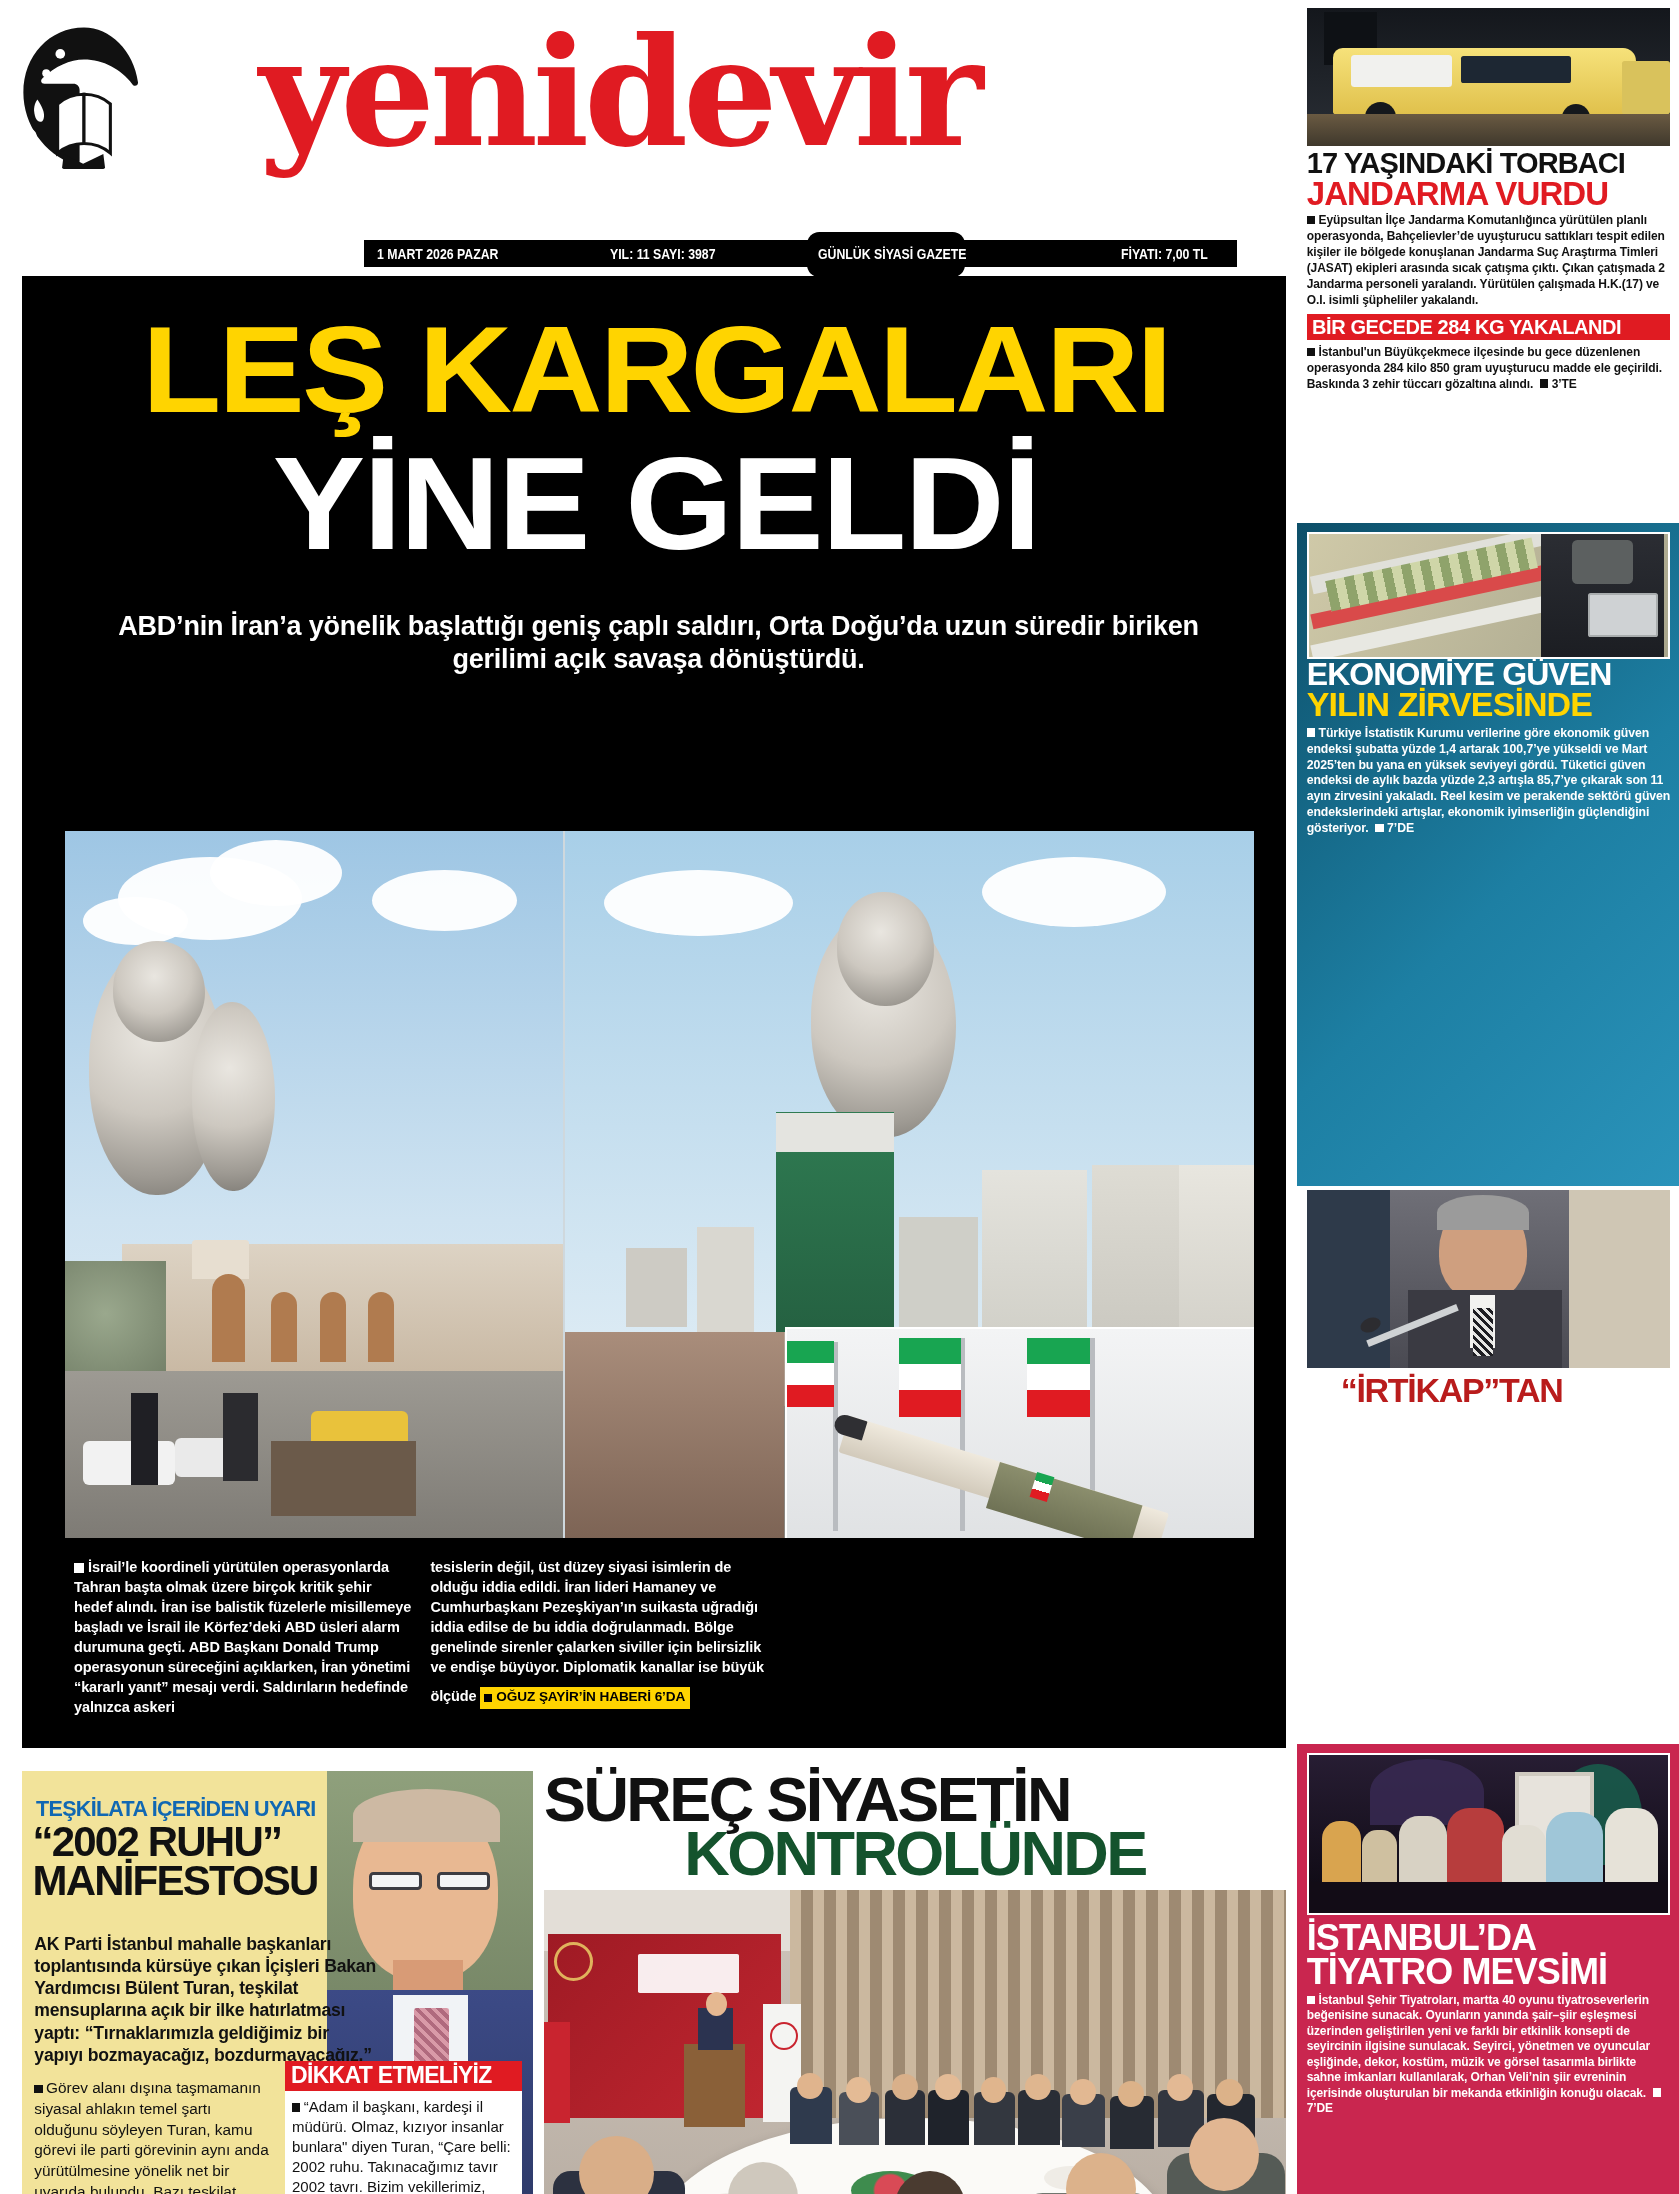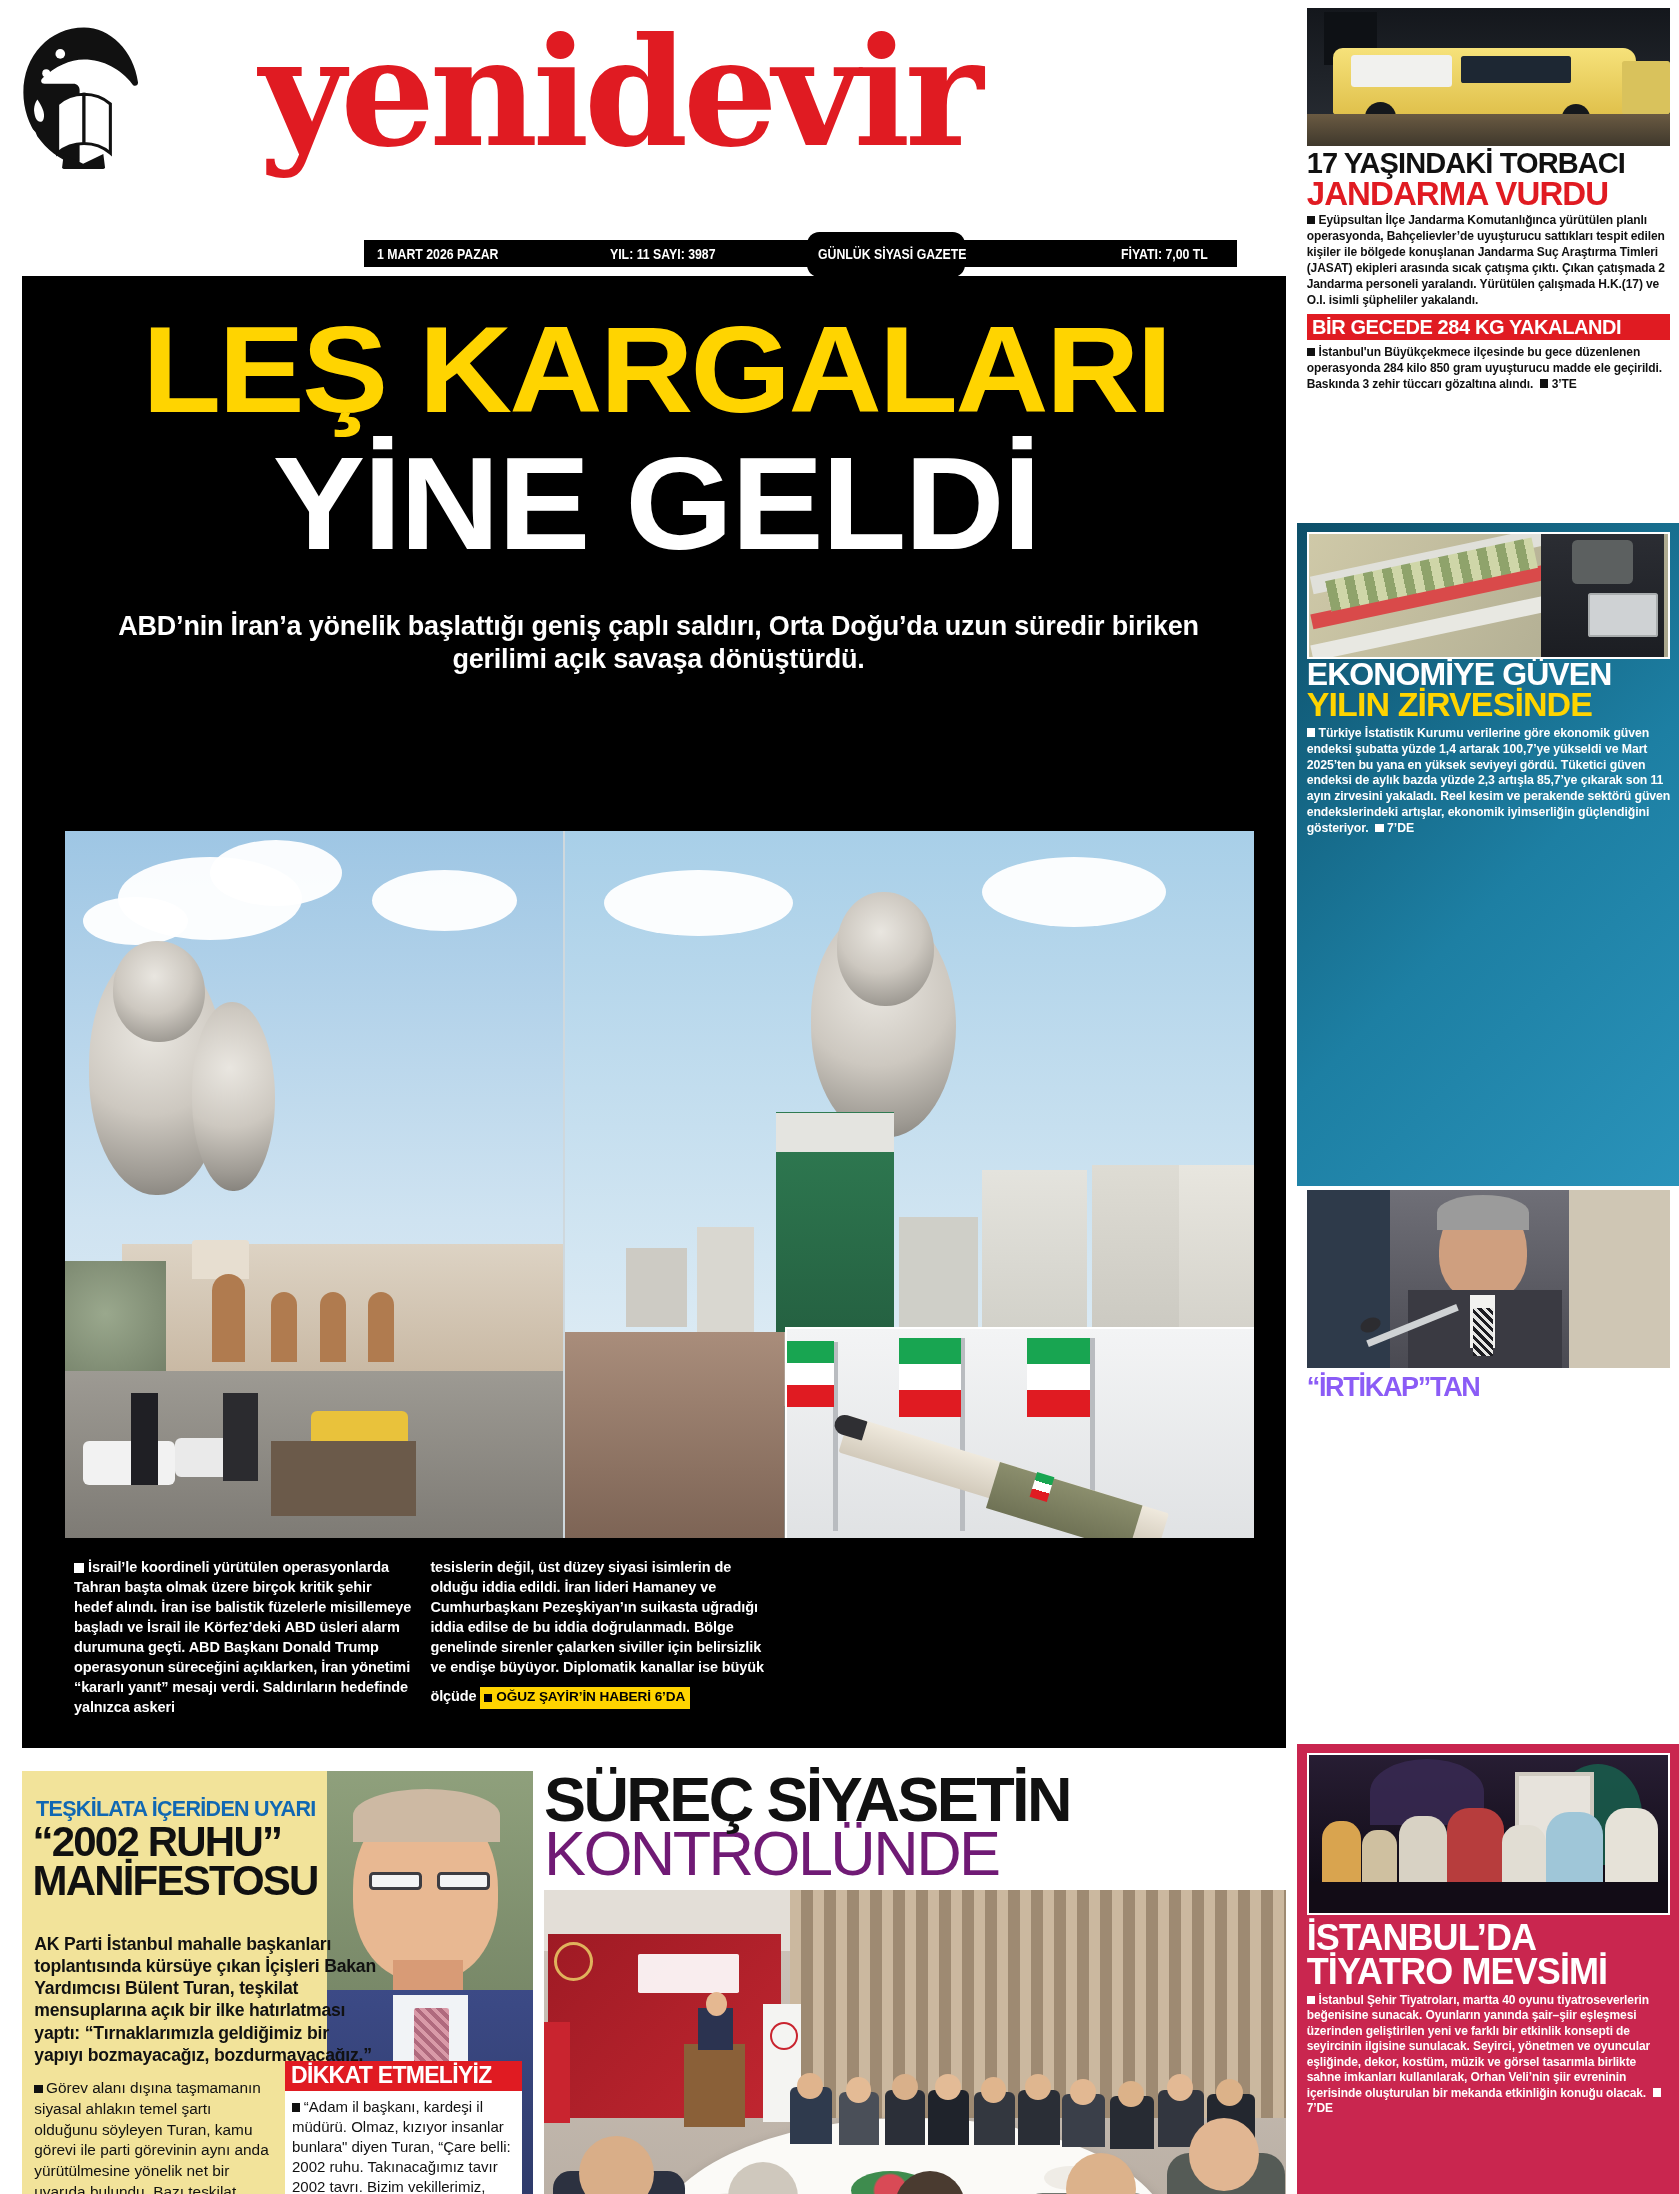--- a/index.html
+++ b/index.html
@@ -102,21 +102,21 @@
   #sb2 { top: 523px; background: linear-gradient(135deg,#0d4f69 0%, #1d7fa3 55%, #2a93ba 100%); padding: 8.8px 9.7px 9.7px; }
   #sb2-img { height: 127px; border:2.2px solid #fff; background:#b9b096; }
   #sb2 .k1 { font-size: 32px; font-weight:700; color:#fff; letter-spacing:-0.9px; line-height:0.95; margin-top:0; }
   #sb2 .k2 { font-size: 34px; font-weight:800; color:#ffd400; letter-spacing:-0.9px; line-height:0.94; }
   #sb2 .sbody { color:#fff; font-weight:700; font-size:12.3px; line-height:1.3;}
   #sb2 .sqd { background:#fff; }
 
   
   #sb3 { top: 1190px; padding: 0 9.7px; }
   #sb3-img { height: 178px; background:#4a4a52; }
-  #sb3 .k1 { font-size: 27px; font-weight:800; color:#8b5cf6; letter-spacing:-1.3px; line-height:0.93; margin-top:7px;}
+  #sb3 .k1 { font-size: 34px; font-weight:800; color:#b91c1c; letter-spacing:-1.3px; line-height:0.93; margin-top:7px;margin-left:34px;}
   #sb3 .k2 { font-size: 46px; font-weight:800; color:#111; letter-spacing:-1.8px; line-height:0.9; }
 
   
   #sb4 { top: 1744px; background:#c9264f; padding: 8.8px 9.7px 9.7px; }
   #sb4-img { height: 162px; border:2.2px solid #fff; background:#120a14; }
   #sb4 .k1 { font-size: 36px; font-weight:800; color:#fff; letter-spacing:-0.9px; line-height:0.94; margin-top:6.1px; }
   #sb4 .k2 { font-size: 36px; font-weight:800; color:#fff; letter-spacing:-0.9px; line-height:0.94; }
   #sb4 .sbody { color:#fff; font-weight:700; font-size:12px; line-height:1.29; }
   #sb4 .sqd { background:#fff; }
 
@@ -133,21 +133,21 @@
              font-size:15.4px; line-height:1.35; color:#111; font-weight:500;}
   #mf-box { position:absolute; left:263px; top:290px; width:237px; z-index:5; background:#fff; }
   #mf-box-hd { background:#e01b22; color:#fff; font-size:23px; font-weight:800; letter-spacing:-0.7px;
                padding:2.6px 6.1px 4px; line-height:1; }
   #mf-box-body { padding:6.1px 7px 8px; font-size:15px; line-height:1.34; color:#111; font-weight:500;}
 
   
   #surec { position:absolute; left:544px; top:1771px; width:742px; height:1005px; background:#fff; }
   #sr-h1 { font-size:63px; font-weight:800; color:#111; letter-spacing:-2.6px; line-height:0.9;
            transform:scaleX(1.0); transform-origin:left top; }
-  #sr-h2 { font-size:63px; font-weight:400; color:#701a75; letter-spacing:-2.6px; line-height:0.92; margin-top:-2.6px;}
+  #sr-h2 { font-size:63px; font-weight:700; color:#14532d; letter-spacing:-2.6px; line-height:0.92; margin-top:-2.6px;text-align:center;}
   #sr-photo { margin-top:7px; width:742px; height:428px; overflow:hidden; position:relative; background:#c3b4ad;}
 </style>
 </head>
 <body>
 
 <div id="masthead">
   <svg id="globe-logo" viewBox="0 0 300 330">
     <g fill="#111">
       <path d="M150 8c-78 0-138 64-138 148 0 74 48 140 116 164 6 2 12-2 12-8V150c0-8-6-14-14-14H60c-8 0-10-8-4-13 28-26 62-42 94-42 44 0 84 22 110 56 4 6 13 4 13-4C263 60 209 8 150 8z"></path>
       <circle cx="96" cy="68" r="11" fill="#fff"></circle>

